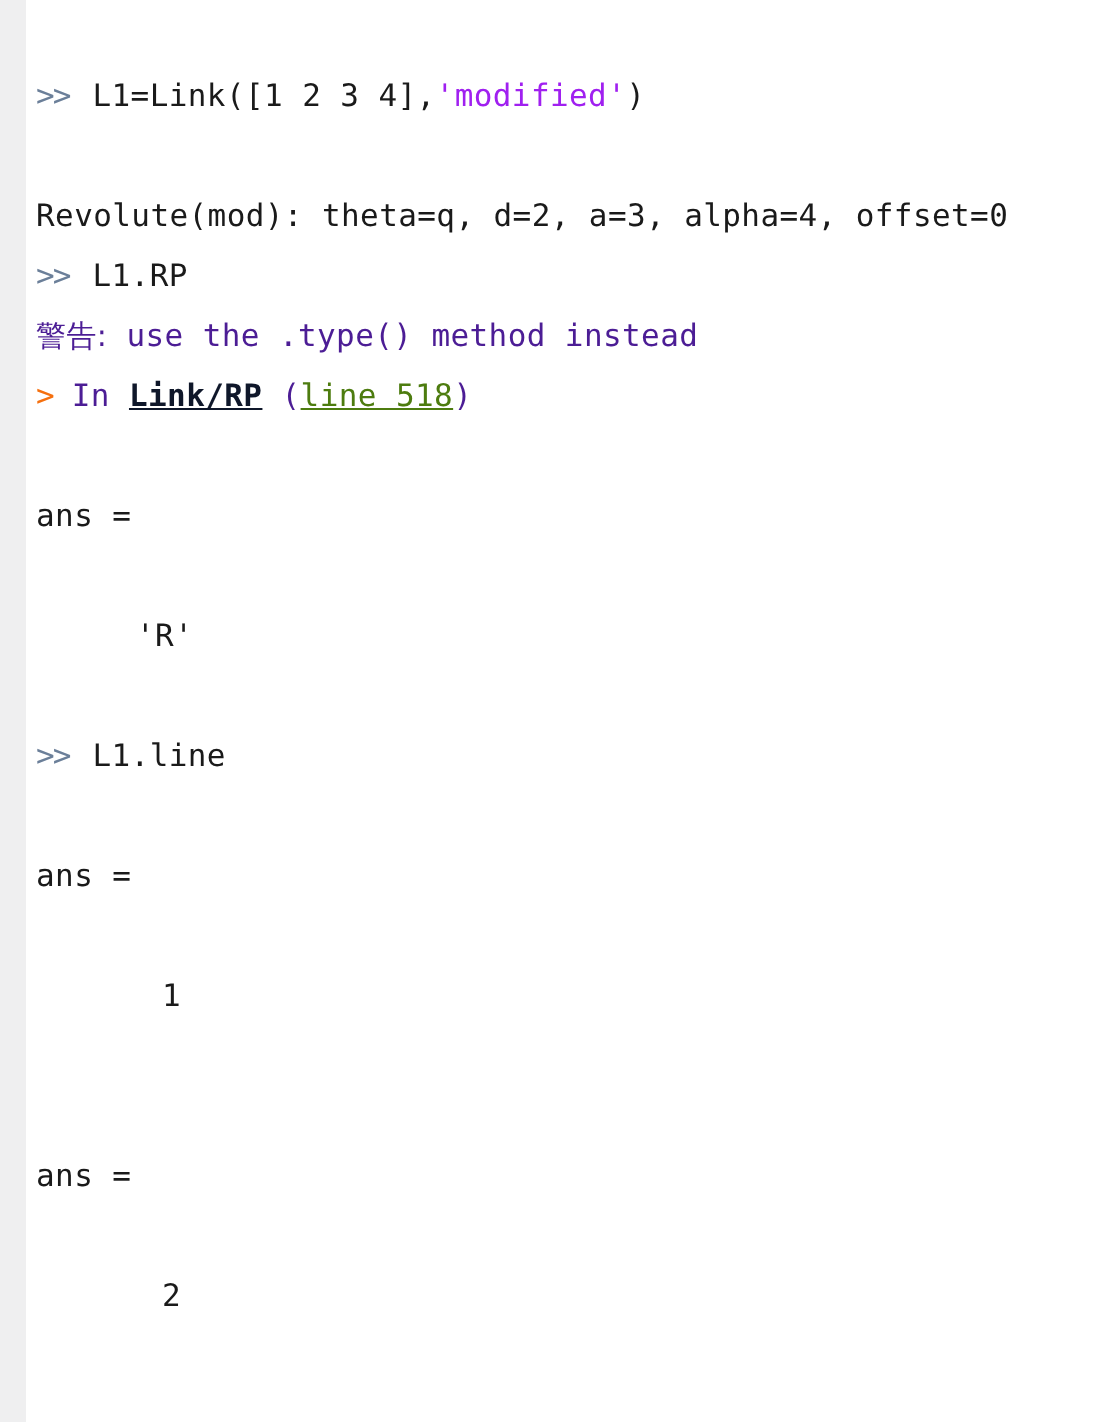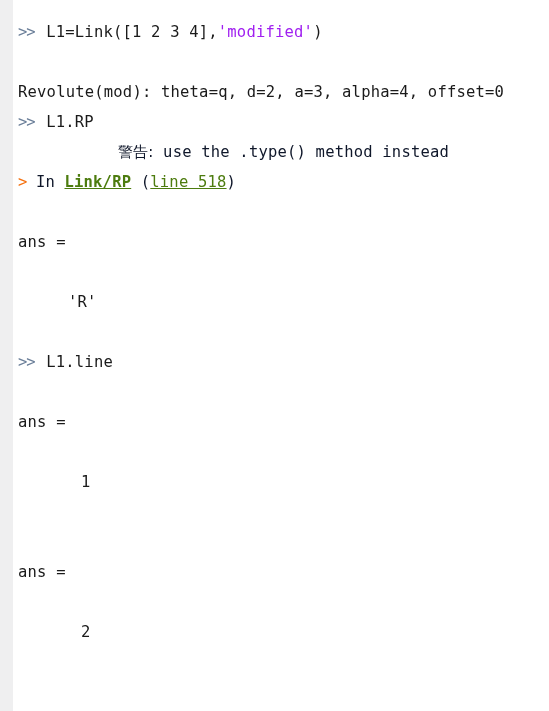--- a/index.html
+++ b/index.html
@@ -28,21 +28,21 @@
     left: 0;
     top: 0;
     width: 13px;
     height: 711px;
     background: #efeff0;
   }
 
   #lines {
     position: absolute;
     left: 13px;
-    top: 0;
+    top: 16px;
     right: 0;
     padding-top: 17px;
     font-family: "DejaVu Sans Mono", "Liberation Mono", monospace;
   }
 
   .line {
     height: 30px;
     line-height: 30px;
     white-space: pre;
     font-size: 15.5px;
@@ -59,31 +59,30 @@
     color: #6b7f99;
     letter-spacing: -1px;
     margin-right: 2px;
   }
 
   .str {
     color: #a020f0;
   }
 
   .warn {
-    color: #0f172a;
-    text-align: center;
+    color: #4c1d95;
   }
 
   .warn-arrow {
     color: #f5700f;
     letter-spacing: -1px;
   }
 
   .link {
-    color: #4d7c0f;
+    color: #0f172a;
     text-decoration: underline;
     font-weight: bold;
   }
 
   .link-plain {
     color: #4d7c0f;
     text-decoration: underline;
   }
 
   .cjk {

